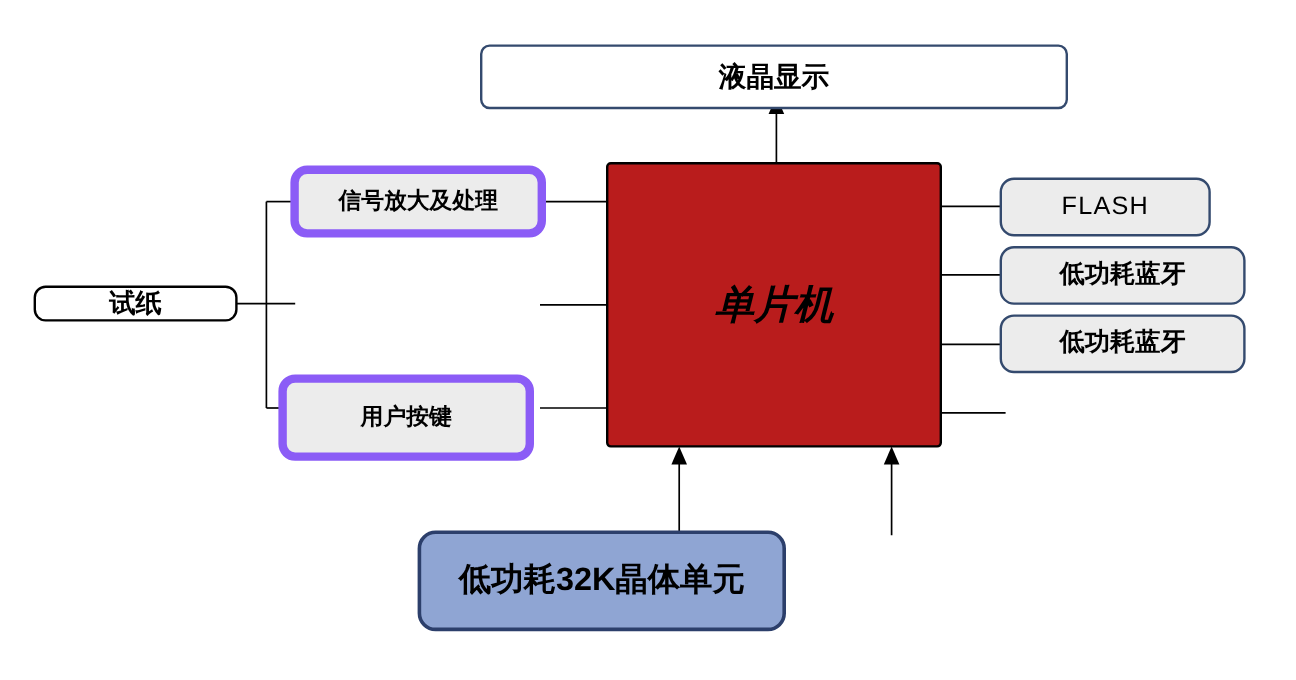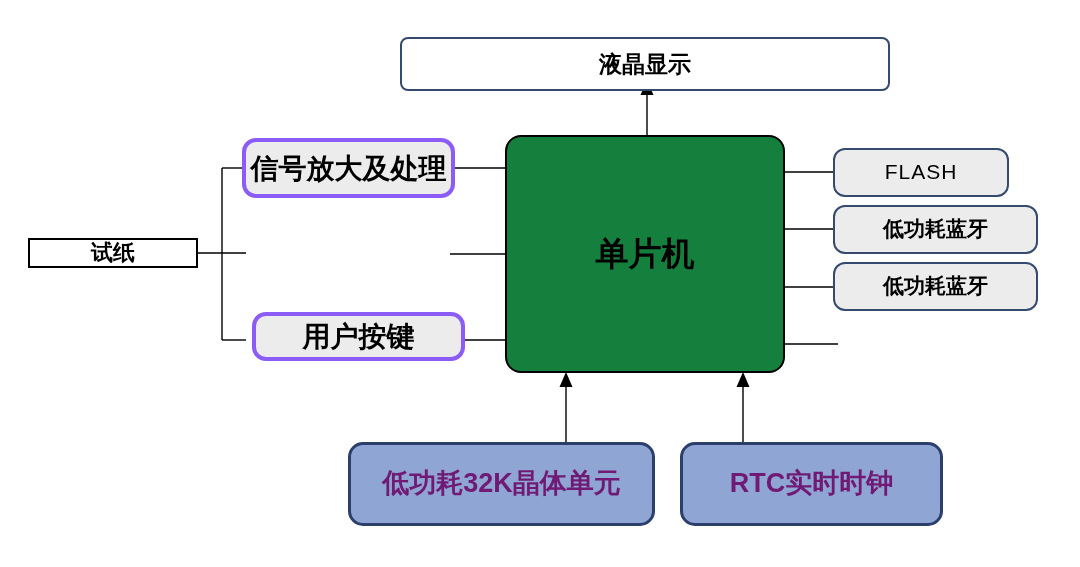--- a/index.html
+++ b/index.html
@@ -21,54 +21,55 @@
     align-items: center;
     justify-content: center;
     text-align: center;
     white-space: pre-line;
     color: #000000;
     font-weight: bold;
     line-height: 1.25;
   }
   .gray-black {            
     background: #ececec;
-    border: 4px solid #8b5cf6;
+    border: 7px solid #8b5cf6;
     border-radius: 14px;
-    font-size: 28px;
+    font-size: 19px;
   }
   .gray-navy {             
     background: #ececec;
     border: 2px solid #344a6e;
     border-radius: 12px;
     font-size: 21px;
   }
   .white-navy {            
     background: #ffffff;
     border: 2px solid #344a6e;
     border-radius: 8px;
     font-size: 23px;
   }
   .white-black {           
     background: #ffffff;
     border: 2px solid #000000;
-    border-radius: 0;
+    border-radius: 10px;
     font-size: 22px;
     text-align: center;
   }
   .mcu {                   
-    background: #15803d;
+    background: #b91c1c;
     border: 2px solid #000000;
-    border-radius: 16px;
+    border-radius: 4px;
     font-size: 33px;
+    font-style: italic;
   }
   .blue {                  
     background: #8fa5d3;
     border: 3px solid #2c3f6b;
     border-radius: 15px;
-    color: #701a75;
+    color: #000000;
     font-size: 27px;
   }
   .latin { font-weight: normal; letter-spacing: 1px; }
 </style>
 </head>
 <body>
 
 <div class="stage">
 
   <svg class="wires" width="1080" height="567">
@@ -95,30 +96,29 @@
 
     <line x1="743" y1="446" x2="743" y2="386"></line>
     <polygon points="743,372 736.5,387 749.5,387"></polygon>
   </svg>
 
   <div class="node white-navy" style="left:400px; top:37px; width:490px; height:54px;">液晶显示</div>
 
   <div class="node gray-black" style="left:242px; top:138px; width:213px; height:60px;">信号放大及处理</div>
 
 
-  <div class="node gray-black" style="left:252px; top:312px; width:213px; height:49px;">用户按键</div>
+  <div class="node gray-black" style="left:232px; top:312px; width:213px; height:72px;">用户按键</div>
 
   <div class="node white-black" style="left:28px; top:238px; width:170px; height:30px;">试纸</div>
 
   <div class="node mcu" style="left:505px; top:135px; width:280px; height:238px;">单片机</div>
 
   <div class="node gray-navy latin" style="left:833px; top:148px; width:176px; height:49px;">FLASH</div>
 
   <div class="node gray-navy" style="left:833px; top:205px; width:205px; height:49px;">低功耗蓝牙</div>
 
   <div class="node gray-navy" style="left:833px; top:262px; width:205px; height:49px;">低功耗蓝牙</div>
 
 
   <div class="node blue" style="left:348px; top:442px; width:307px; height:84px;">低功耗32K晶体单元</div>
 
-  <div class="node blue" style="left:680px; top:442px; width:263px; height:84px;">RTC实时时钟</div>
 
 </div>
 
 </body></html>

